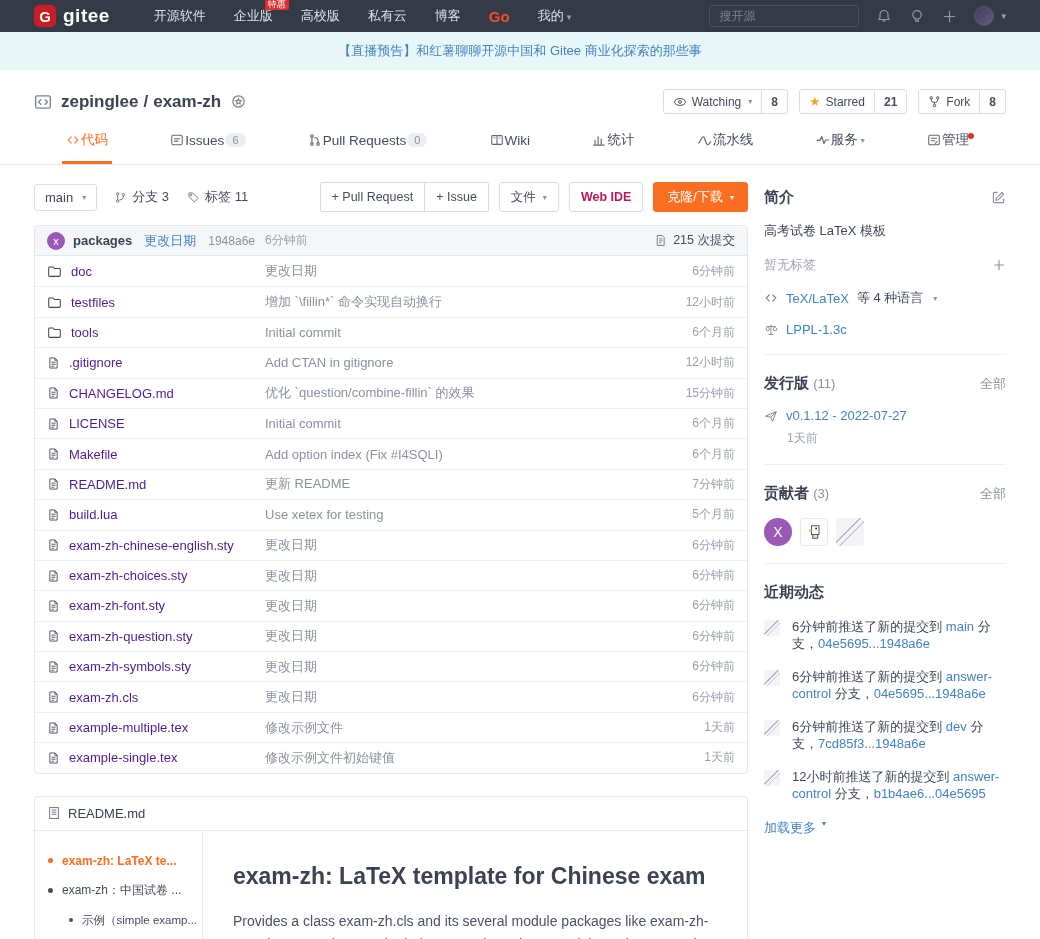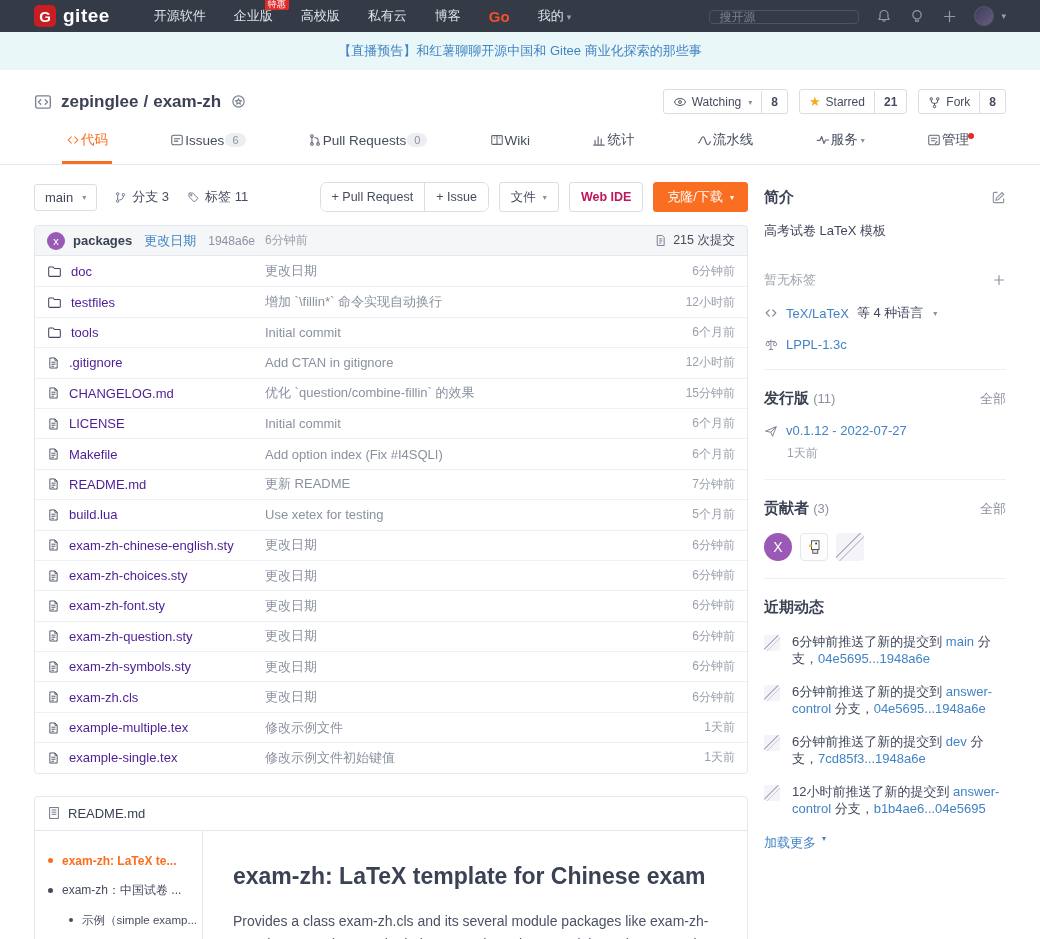--- a/index.html
+++ b/index.html
@@ -16,40 +16,40 @@
   .logo-g { width:22px; height:22px; background:#c71d23; border-radius:5px; color:#fff;
             font-weight:bold; font-size:15px; display:flex; align-items:center; justify-content:center; }
   .logo-text { color:#fff; font-size:19px; font-weight:bold; letter-spacing:.5px; }
   .nav-items { display:flex; align-items:center; }
   .nav-item { color:#dde0e8; font-size:13px; margin:0 14px; position:relative; cursor:pointer; white-space:nowrap; }
   .nav-item.accent { color:#f3502c; font-weight:bold; font-size:15px; }
   .promo-badge { position:absolute; top:-9px; right:-16px; background:#e02b2b; color:#fff;
                  font-size:9px; line-height:12px; padding:0 3px; border-radius:2px 2px 2px 0; }
   .nav-caret { font-size:9px; color:#9aa0ae; margin-left:3px; }
   .nav-right { margin-left:auto; display:flex; align-items:center; gap:17px; }
-  .search-box input { width:150px; height:14px; background:transparent; border:1px solid #4d5363;
+  .search-box input { width:150px; height:22px; background:transparent; border:1px solid #4d5363;
                       border-radius:4px; color:#c6cad4; font-size:12px; padding:0 9px; outline:none; }
   .search-box input::placeholder { color:#7b8292; }
   .nav-icon { color:#9098a8; cursor:pointer; }
   .user-avatar { width:20px; height:20px; border-radius:50%;
                  background:linear-gradient(135deg,#3c3f55,#6a5a86); border:1px solid #555b6b; cursor:pointer; }
 
   
   .banner { height:38px; background:#e9f7f8; display:flex; align-items:center; justify-content:center;
             font-size:13px; }
 
   
   .repo-header { padding:19px 34px 0; border-bottom:1px solid #e3e8ee; background:#fff; }
   .title-row { display:flex; align-items:center; }
   .repo-icon { color:#7a8294; margin-right:9px; }
   .repo-title { font-size:17px; font-weight:bold; color:#3a4254; cursor:pointer; }
   .repo-sep { font-size:17px; font-weight:bold; margin:0 5px; }
   .medal-icon { color:#7a8294; margin-left:9px; }
   .header-btns { margin-left:auto; display:flex; gap:11px; }
-  .btn-group { display:flex; align-items:flex-end; border:1px solid #d9dee4; border-radius:3px;
+  .btn-group { display:flex; align-items:center; border:1px solid #d9dee4; border-radius:3px;
                font-size:12px; color:#454c5e; background:#fff; cursor:pointer; }
   .btn-seg { display:flex; align-items:center; gap:5px; padding:4px 9px; }
   .btn-count { border-left:1px solid #d9dee4; padding:4px 9px; font-weight:bold; display:flex; align-items:center; }
   .star-glyph { color:#f5a623; font-size:13px; }
   .caret-down { font-size:8px; color:#8a919f; margin-left:2px; }
 
   .tabs { display:flex; justify-content:space-between; margin-top:15px; padding:0 28px; }
   .tab { display:flex; align-items:center; gap:1px; font-size:13.5px; color:#454c5e;
          padding:2px 4px 12px; border-bottom:3px solid transparent; cursor:pointer; white-space:nowrap; }
   .tab.active { color:#fa6e21; border-color:#fa6e21; }
@@ -65,21 +65,21 @@
   
   .toolbar { display:flex; align-items:center; }
   .branch-select { border:1px solid #d9dee4; border-radius:3px; padding:5px 10px; font-size:13px;
                    display:flex; align-items:center; gap:7px; cursor:pointer; background:#fff; }
   .meta-links { display:flex; gap:18px; margin-left:17px; font-size:13px; color:#454c5e; }
   .meta-link { display:flex; align-items:center; gap:5px; cursor:pointer; }
   .meta-link .m-icon { color:#6b7488; }
   .toolbar-right { margin-left:auto; display:flex; gap:10px; }
   .btn { border:1px solid #d9dee4; background:#fff; border-radius:3px; padding:5px 11px;
          font-size:12.5px; color:#454c5e; cursor:pointer; display:flex; align-items:center; gap:5px; }
-  .btn-joined { display:flex; border:1px solid #d9dee4; border-radius:7px; overflow:hidden; background:#fff; }
+  .btn-joined { display:flex; border:1px solid #d9dee4; border-radius:2px; overflow:hidden; background:#fff; }
   .btn-joined .btn { border:none; border-radius:0; }
   .btn-joined .btn + .btn { border-left:1px solid #d9dee4; }
   .btn-webide { font-weight:bold; color:#be185d; }
   .btn-primary { background:#fa6e21; border-color:#fa6e21; color:#fff; font-size:13px; padding:5px 13px; }
   .btn-primary .caret-down { color:#fff; }
 
   
   .file-card { margin-top:13px; border:1px solid #e3e8ee; border-radius:4px; }
   .commit-bar { background:#f4f6f8; padding:0 12px; height:30px; display:flex; align-items:center;
                 gap:8px; border-bottom:1px solid #e3e8ee; border-radius:4px 4px 0 0; font-size:13px; }
@@ -121,21 +121,21 @@
   .side-section { padding:6px 0 17px; border-bottom:1px solid #eef1f4; }
   .side-section + .side-section { padding-top:19px; }
   .side-section:last-child { border-bottom:none; }
   .side-title-row { display:flex; align-items:center; justify-content:space-between; }
   .side-title { font-size:15px; font-weight:bold; color:#3a4254; }
   .side-title .cnt { font-weight:normal; color:#8a919f; font-size:13px; }
   .side-all { font-size:13px; color:#8a919f; cursor:pointer; }
   .edit-icon, .plus-icon { color:#8a919f; cursor:pointer; }
   .side-desc { font-size:13px; margin-top:15px; color:#40485b; }
   .no-tags-row { display:flex; justify-content:space-between; align-items:center; color:#9da3b0;
-                 font-size:13px; margin-top:31px;gap:44px; }
+                 font-size:13px; margin-top:16px;gap:44px; }
   .side-row { margin-top:15px; font-size:13px; display:flex; align-items:center; gap:8px; }
   .side-row .s-icon { color:#7a8294; flex:none; }
   .rel-time { color:#9aa1ad; font-size:12px; margin:7px 0 0 23px; }
   .contrib-avatars { display:flex; align-items:center; gap:8px; margin-top:15px; }
   .c-avatar { width:28px; height:28px; border-radius:50%; cursor:pointer; display:flex;
               align-items:center; justify-content:center; font-size:14px; color:#fff; }
   .c-avatar.a1 { background:#9b59b6; }
   .c-avatar.a2 { border-radius:4px; background:#fdfdfd; border:1px solid #e3e8ee; }
   .c-avatar.a3 { border-radius:4px; background:#f4f3f7;
                  background-image:linear-gradient(135deg,transparent 42%,#b8b4cf 42%,#b8b4cf 46%,transparent 46%,transparent 55%,#cfcade 55%,#cfcade 58%,transparent 58%); }

